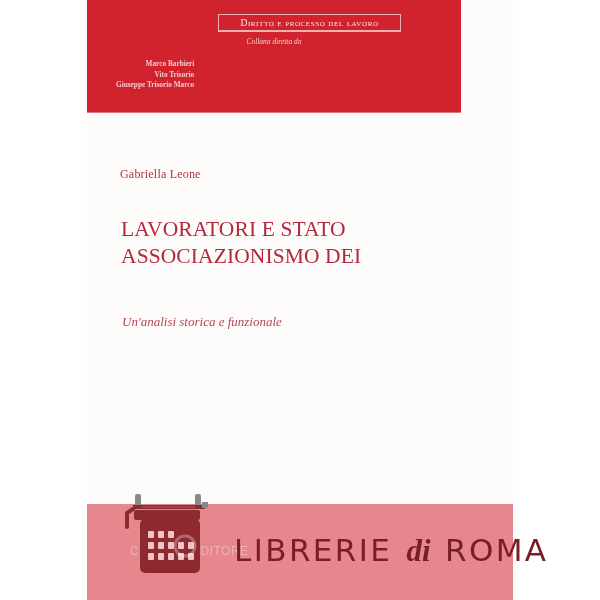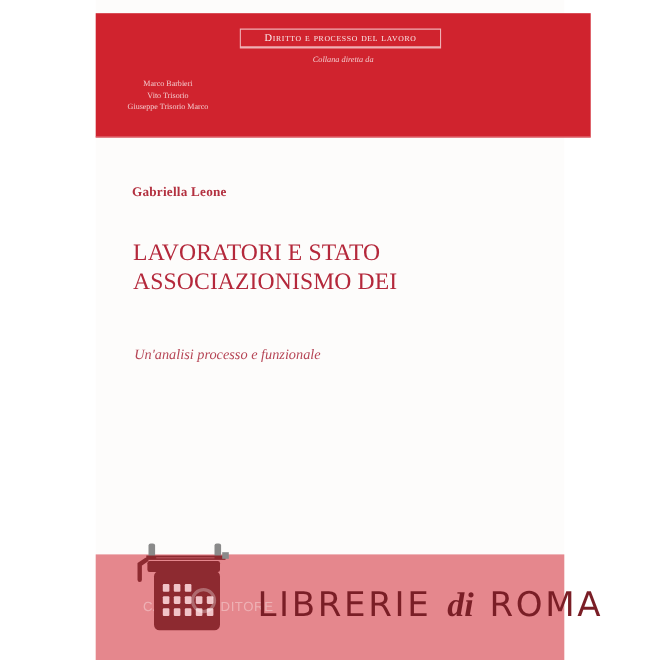--- a/index.html
+++ b/index.html
@@ -6,47 +6,47 @@
     body {
       width: 600px; height: 600px; position: relative; overflow: hidden;
       background: #ffffff;
       font-family: "Liberation Serif", "DejaVu Serif", serif;
     }
     .cover {
       position: absolute; left: 87px; top: 0; width: 426px; height: 600px;
       background: #fdfcfb;
     }
     .header {
-      position: absolute; left: 87px; top: 12px; width: 450px; height: 112px;
+      position: absolute; left: 87px; top: 0; width: 374px; height: 112px;
       background: #d0232e;
       border-bottom: 1px solid #e2727a;
       color: #f6d8da;
     }
     .series-box {
       position: absolute; left: 131px; top: 14px; width: 181px; height: 15px;
       border: 1px solid #efb0b4;
       border-bottom-width: 2px;
       display: flex; align-items: center; justify-content: center;
       font-size: 9.5px; letter-spacing: 0.6px; font-variant: small-caps;
       color: #fbeaeb; white-space: nowrap;
     }
     .directed {
       position: absolute; left: 0; width: 100%; top: 37px; text-align: center;
       font-size: 7.5px; font-style: italic; color: #f3c9cc;
     }
     .editors-left, .editors-right {
       position: absolute; top: 59px; font-size: 7.3px; line-height: 10.5px; color: #f3c9cc;
     }
-    .editors-left { left: 29px; text-align: center; }
+    .editors-left { left: 29px; text-align: right; font-weight: bold; }
     .editors-right { right: 26px; text-align: right; }
     .editors-left div, .editors-right div { white-space: nowrap; }
 
     .author {
       position: absolute; left: 120px; top: 167px;
-      font-size: 12px; font-weight: bold; color: #b33140; letter-spacing: 0.2px;
+      font-size: 12px; font-weight: normal; color: #b33140; letter-spacing: 0.2px;
     }
     .title {
       position: absolute; left: 121px; top: 216px;
       font-size: 21.5px; line-height: 27px; color: #b4283b; letter-spacing: 0.1px;
     }
     .title div { white-space: nowrap; }
     .subtitle {
       position: absolute; left: 122px; top: 314px;
       font-size: 13px; font-style: italic; color: #b64555;
     }
@@ -85,21 +85,21 @@
     <div>Giuseppe Trisorio Marco</div>
   </div>
 </div>
 
 <div class="author">Gabriella Leone</div>
 
 <div class="title">
   <div>LAVORATORI E STATO</div>
   <div>ASSOCIAZIONISMO DEI</div>
 </div>
-<div class="subtitle">Un'analisi processo e funzionale</div>
+<div class="subtitle">Un'analisi storica e funzionale</div>
 
 <div class="banner"></div>
 
 <div class="publisher-ghost">CACUCCI EDITORE</div>
 
 <svg class="logo" viewBox="0 0 100 100">
 
   <rect x="17" y="3" width="6" height="14" rx="2" fill="#8a8a8a"></rect>
   <rect x="77" y="3" width="6" height="14" rx="2" fill="#8a8a8a"></rect>
   <rect x="15" y="14" width="72" height="4" fill="#8d2a30"></rect>

